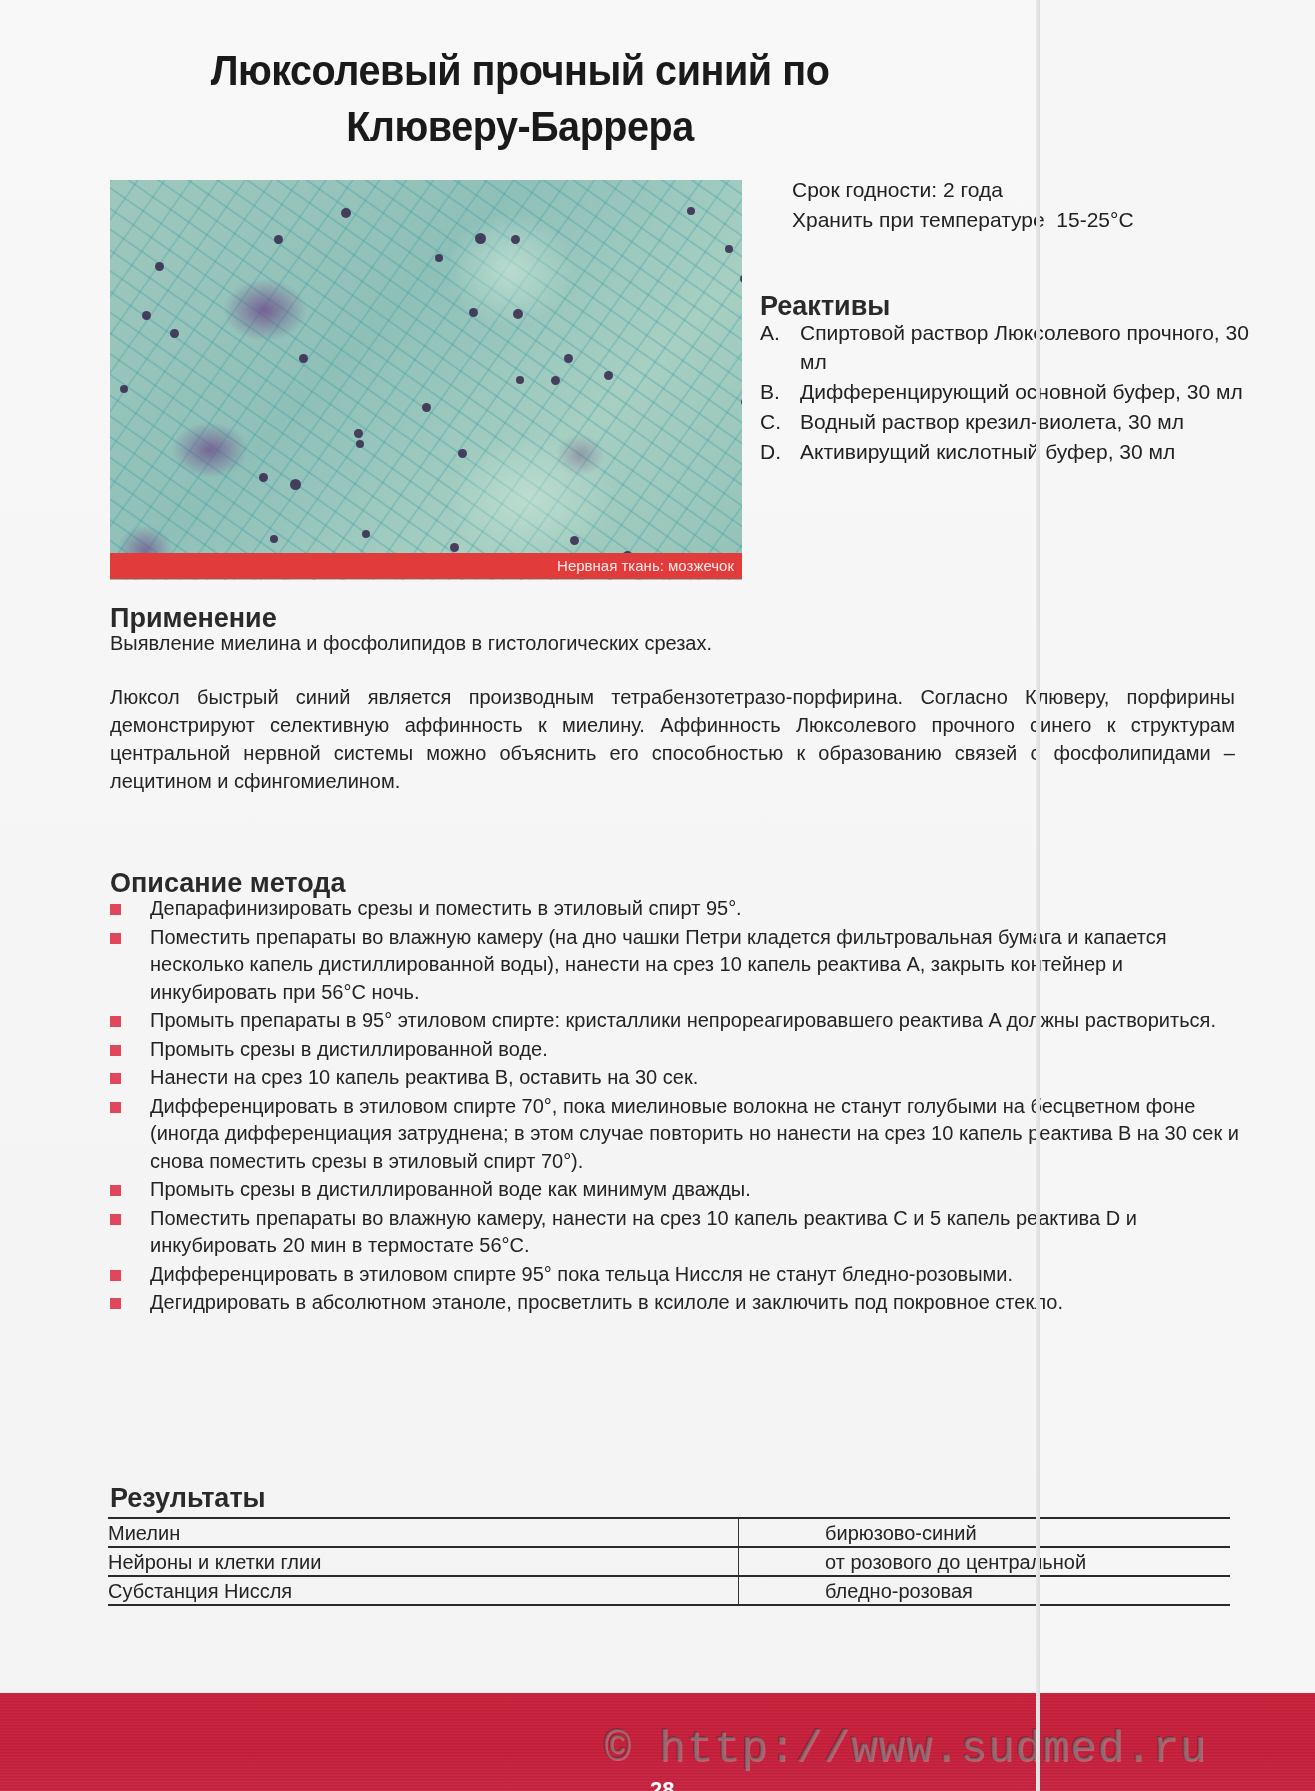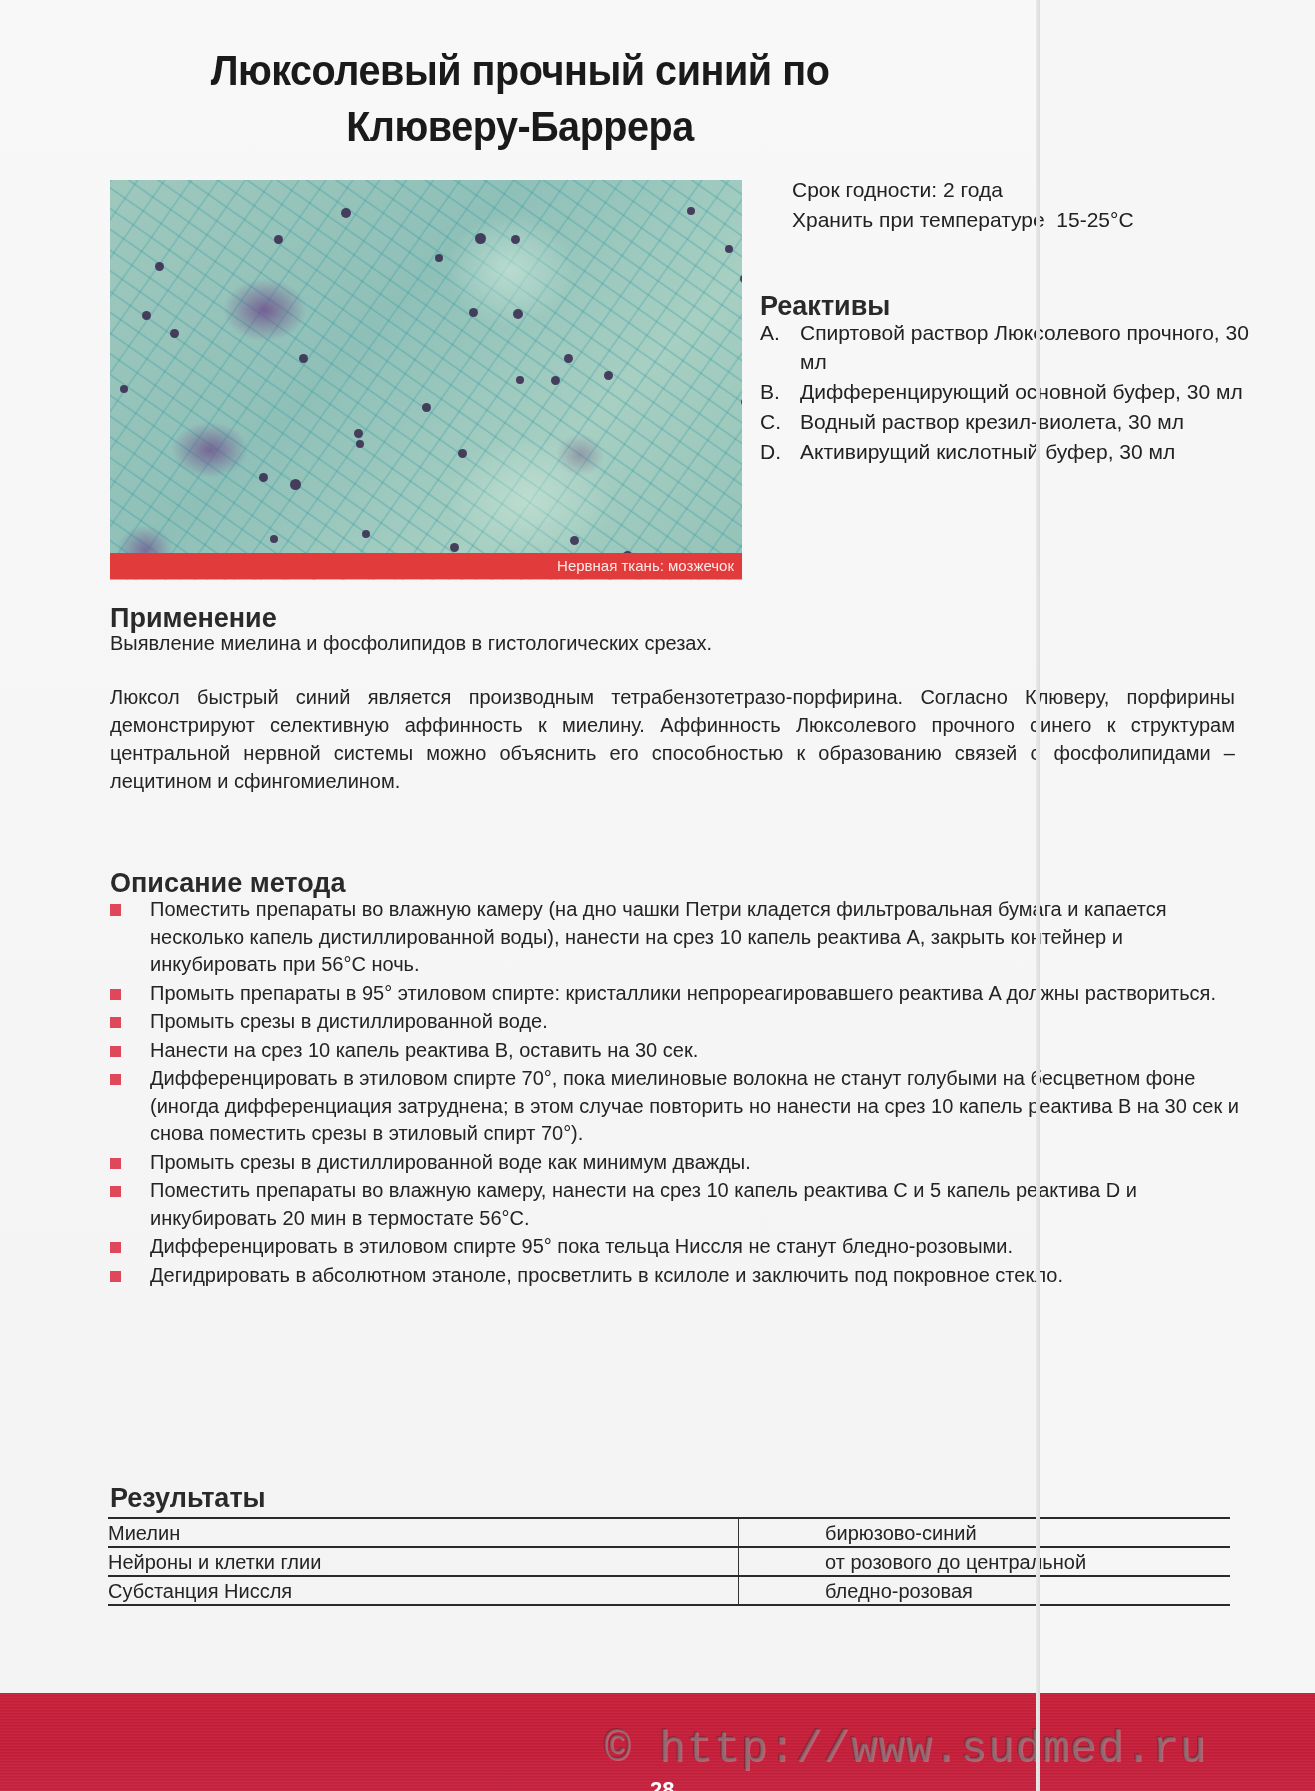--- a/index.html
+++ b/index.html
@@ -305,21 +305,21 @@
       <span class="text">Активирущий кислотный буфер, 30 мл</span>
     </div>
   </div>
 
   <div class="h2 application-title">Применение</div>
   <div class="section-body app-line1">Выявление миелина и фосфолипидов в гистологических срезах.</div>
   <div class="section-body app-para">Люксол быстрый синий является производным тетрабензотетразо-порфирина. Согласно Клюверу, порфирины демонстрируют селективную аффинность к миелину. Аффинность Люксолевого прочного синего к структурам центральной нервной системы можно объяснить его способностью к образованию связей с фосфолипидами – лецитином и сфингомиелином.</div>
 
   <div class="h2 method-title">Описание метода</div>
   <ul class="method-list">
-    <li><span class="bullet"></span></li>
+    <li><span class="bullet"></span><span>Депарафинизировать срезы и поместить в этиловый спирт 95°.</span></li>
     <li><span class="bullet"></span><span>Поместить препараты во влажную камеру (на дно чашки Петри кладется фильтровальная бумага и капается несколько капель дистиллированной воды), нанести на срез 10 капель реактива A, закрыть контейнер и инкубировать при 56°C ночь.</span></li>
     <li><span class="bullet"></span><span>Промыть препараты в 95° этиловом спирте: кристаллики непрореагировавшего реактива A должны раствориться.</span></li>
     <li><span class="bullet"></span><span>Промыть срезы в дистиллированной воде.</span></li>
     <li><span class="bullet"></span><span>Нанести на срез 10 капель реактива B, оставить на 30 сек.</span></li>
     <li><span class="bullet"></span><span>Дифференцировать в этиловом спирте 70°, пока миелиновые волокна не станут голубыми на бесцветном фоне (иногда дифференциация затруднена; в этом случае повторить но нанести на срез 10 капель реактива B на 30 сек и снова поместить срезы в этиловый спирт 70°).</span></li>
     <li><span class="bullet"></span><span>Промыть срезы в дистиллированной воде как минимум дважды.</span></li>
     <li><span class="bullet"></span><span>Поместить препараты во влажную камеру, нанести на срез 10 капель реактива C и 5 капель реактива D и инкубировать 20 мин в термостате 56°C.</span></li>
     <li><span class="bullet"></span><span>Дифференцировать в этиловом спирте 95° пока тельца Ниссля не станут бледно-розовыми.</span></li>
     <li><span class="bullet"></span><span>Дегидрировать в абсолютном этаноле, просветлить в ксилоле и заключить под покровное стекло.</span></li>
   </ul>

